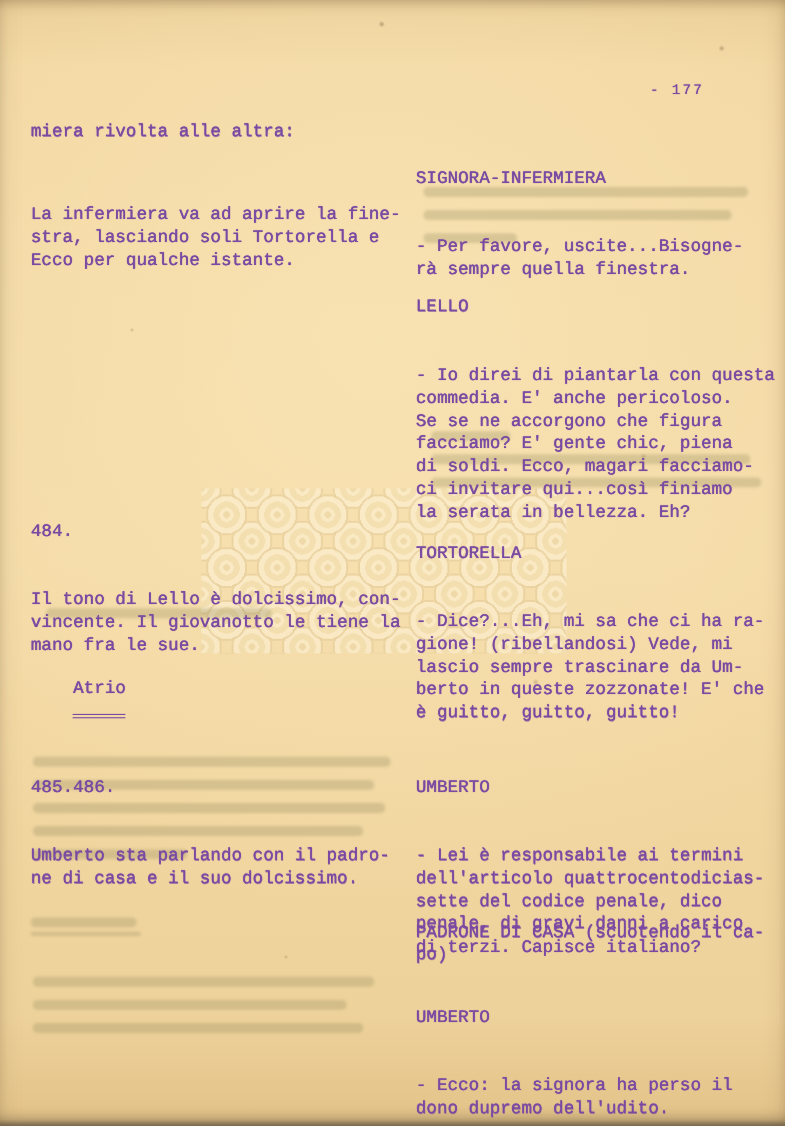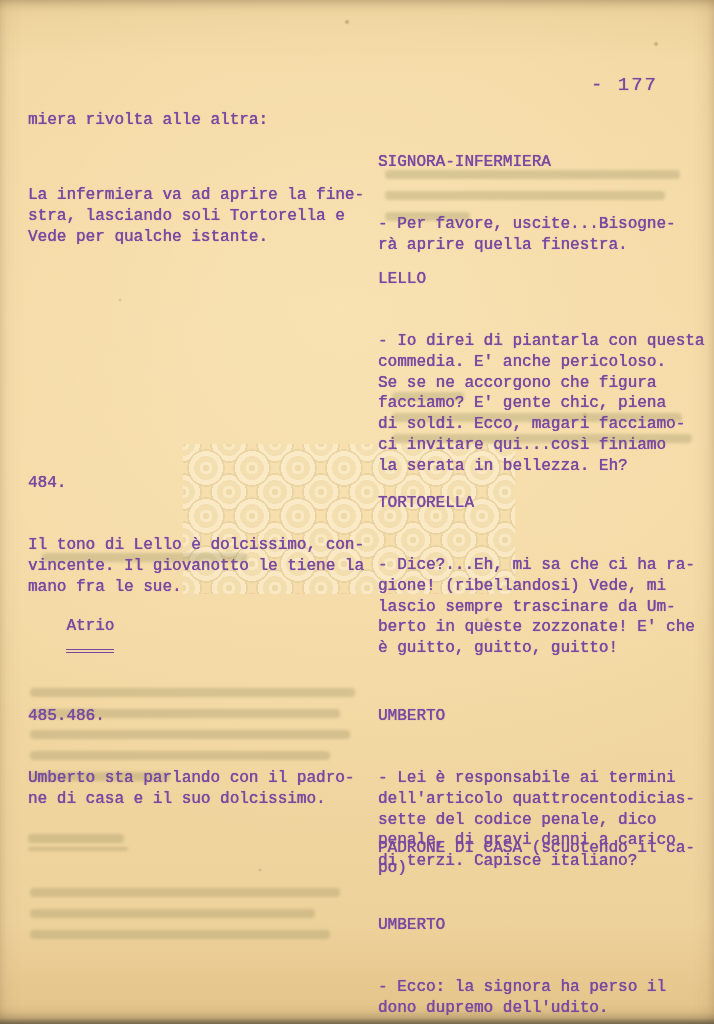--- a/index.html
+++ b/index.html
@@ -33,21 +33,21 @@
     position:absolute;
     font-size:16px;
     line-height:20.8px;
     white-space:pre;
     text-shadow:0 0 0.8px currentColor, 0.3px 0.3px 0.4px rgba(122,74,162,.6);
   }
   .left{left:28px;}
   .right{left:378px;}
   .pagenum{
     position:absolute;left:591px;top:74px;
-    font-size:19px;letter-spacing:2px;
+    font-size:13px;letter-spacing:2px;
     text-shadow:0 0 0.9px currentColor;
   }
   .speaker{white-space:pre;}
   .dialogue{white-space:pre;}
   .scene-number{white-space:pre;margin-top:40px;}
   .loc-heading{
     display:inline-block;
     border-bottom:4px double #7a4aa2;
     padding-bottom:12px;
   }
@@ -105,21 +105,21 @@
     <div class="gl" style="width:285px"></div>
     <div class="gl" style="width:300px"></div>
   </div>
 
   <div class="pagenum">- 177</div>
 
   <div class="txt left" style="top:110px">miera rivolta alle altra:</div>
 
   <div class="txt left" style="top:185px">La infermiera va ad aprire la fine-
 stra, lasciando soli Tortorella e
-Vede per qualche istante.</div>
+Ecco per qualche istante.</div>
 
   <div class="txt left" style="top:391px">
     <div class="scene-number">484.</div>
     <div class="dialogue">Il tono di Lello è dolcissimo, con-
 vincente. Il giovanotto le tiene la
 mano fra le sue.</div>
   </div>
 
   <div class="txt left" style="top:595px">
     <span class="loc-heading">Atrio</span>
@@ -127,21 +127,21 @@
 
   <div class="txt left" style="top:624px">
     <div class="scene-number">485.486.</div>
     <div class="dialogue">Umberto sta parlando con il padro-
 ne di casa e il suo dolcissimo.</div>
   </div>
 
   <div class="txt right" style="top:110px">
     <div class="speaker">SIGNORA-INFERMIERA</div>
     <div class="dialogue">- Per favore, uscite...Bisogne-
-rà aprire quella finestra.</div>
+rà sempre quella finestra.</div>
   </div>
 
   <div class="txt right" style="top:227px">
     <div class="speaker">LELLO</div>
     <div class="dialogue">- Io direi di piantarla con questa
 commedia. E' anche pericoloso.
 Se se ne accorgono che figura
 facciamo? E' gente chic, piena
 di soldi. Ecco, magari facciamo-
 ci invitare qui...così finiamo

